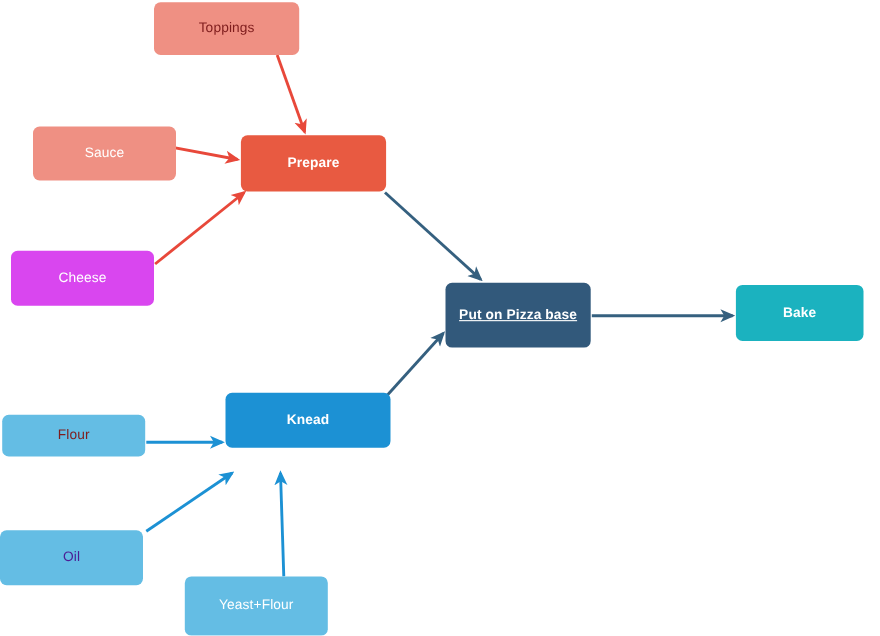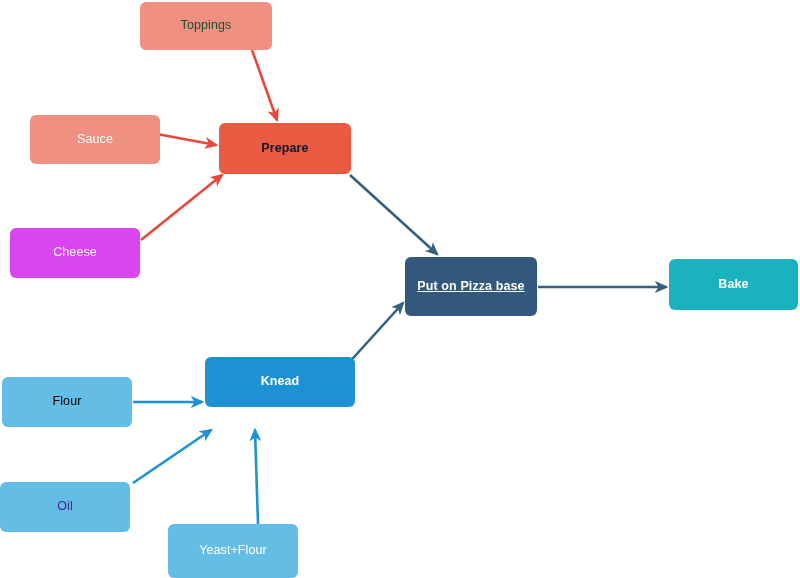--- a/index.html
+++ b/index.html
@@ -67,45 +67,45 @@
       <line x1="141" y1="131" x2="216" y2="145" stroke="#E8483A" stroke-width="2.6" stroke-linecap="butt" marker-end="url(#ah-E8483A)"></line>
       <line x1="141" y1="240" x2="222" y2="175" stroke="#E8483A" stroke-width="2.6" stroke-linecap="butt" marker-end="url(#ah-E8483A)"></line>
       <line x1="350" y1="175" x2="437" y2="254" stroke="#35607F" stroke-width="2.6" stroke-linecap="butt" marker-end="url(#ah-35607F)"></line>
       <line x1="538" y1="287" x2="666" y2="287" stroke="#35607F" stroke-width="2.6" stroke-linecap="butt" marker-end="url(#ah-35607F)"></line>
       <line x1="133" y1="402" x2="202" y2="402" stroke="#1C91D4" stroke-width="2.6" stroke-linecap="butt" marker-end="url(#ah-1C91D4)"></line>
       <line x1="133" y1="483" x2="211" y2="430" stroke="#1C91D4" stroke-width="2.6" stroke-linecap="butt" marker-end="url(#ah-1C91D4)"></line>
       <line x1="258" y1="524" x2="255" y2="430" stroke="#1C91D4" stroke-width="2.6" stroke-linecap="butt" marker-end="url(#ah-1C91D4)"></line>
       <line x1="336" y1="377" x2="403" y2="303" stroke="#35607F" stroke-width="2.6" stroke-linecap="butt" marker-end="url(#ah-35607F)"></line>
     </svg>
 
-  <div class="node ingredient" id="node-toppings" style="left: 140px; top: 2px; width: 132px; height: 48px; background: rgb(239, 144, 131); color: #14532d;">
+  <div class="node ingredient" id="node-toppings" style="left: 140px; top: 2px; width: 132px; height: 48px; background: rgb(239, 144, 131); color: #7f1d1d;">
     <span class="node-label">Toppings</span>
   </div>
 
   <div class="node ingredient" id="node-sauce" style="left: 10px; top: 115px; width: 130px; height: 49px; background: rgb(239, 144, 131); color: rgb(255, 255, 255); margin-left: 20px;">
     <span class="node-label">Sauce</span>
   </div>
 
   <div class="node ingredient" id="node-cheese" style="left: 10px; top: 228px; width: 130px; height: 50px; background: #d946ef; color: rgb(255, 255, 255);">
     <span class="node-label">Cheese</span>
   </div>
 
-  <div class="node" id="node-prepare" style="left: 219px; top: 123px; width: 132px; height: 51px; background: rgb(232, 90, 65); color: #0f172a;">
+  <div class="node" id="node-prepare" style="left: 219px; top: 123px; width: 132px; height: 51px; background: rgb(232, 90, 65); color: #ffffff;">
     <span class="node-label">Prepare</span>
   </div>
 
   <div class="node" id="node-put-on-pizza-base" style="left: 405px; top: 257px; width: 132px; height: 59px; background: rgb(50, 89, 123); color: rgb(255, 255, 255); text-decoration: underline;">
     <span class="node-label">Put on Pizza base</span>
   </div>
 
-  <div class="node" id="node-bake" style="left: 669px; top: 259px; width: 129px; height: 51px; background: rgb(27, 178, 191); color: rgb(255, 255, 255);">
+  <div class="node" id="node-bake" style="left: 669px; top: 259px; width: 116px; height: 51px; background: rgb(27, 178, 191); color: rgb(255, 255, 255);">
     <span class="node-label">Bake</span>
   </div>
 
-  <div class="node ingredient" id="node-flour" style="left: 2px; top: 377px; width: 130px; height: 50px; background: rgb(100, 189, 228); color: #000000;">
+  <div class="node ingredient" id="node-flour" style="left: 2px; top: 377px; width: 130px; height: 38px; background: rgb(100, 189, 228); color: #7f1d1d;">
     <span class="node-label">Flour</span>
   </div>
 
   <div class="node ingredient" id="node-oil" style="left: 0; top: 482px; width: 130px; height: 50px; background: rgb(100, 189, 228); color: #4c1d95;">
     <span class="node-label">Oil</span>
   </div>
 
   <div class="node ingredient" id="node-yeast-water" style="left: 168px; top: 524px; width: 130px; height: 54px; background: rgb(100, 189, 228); color: rgb(255, 255, 255);">
     <span class="node-label">Yeast+Flour</span>
   </div>

